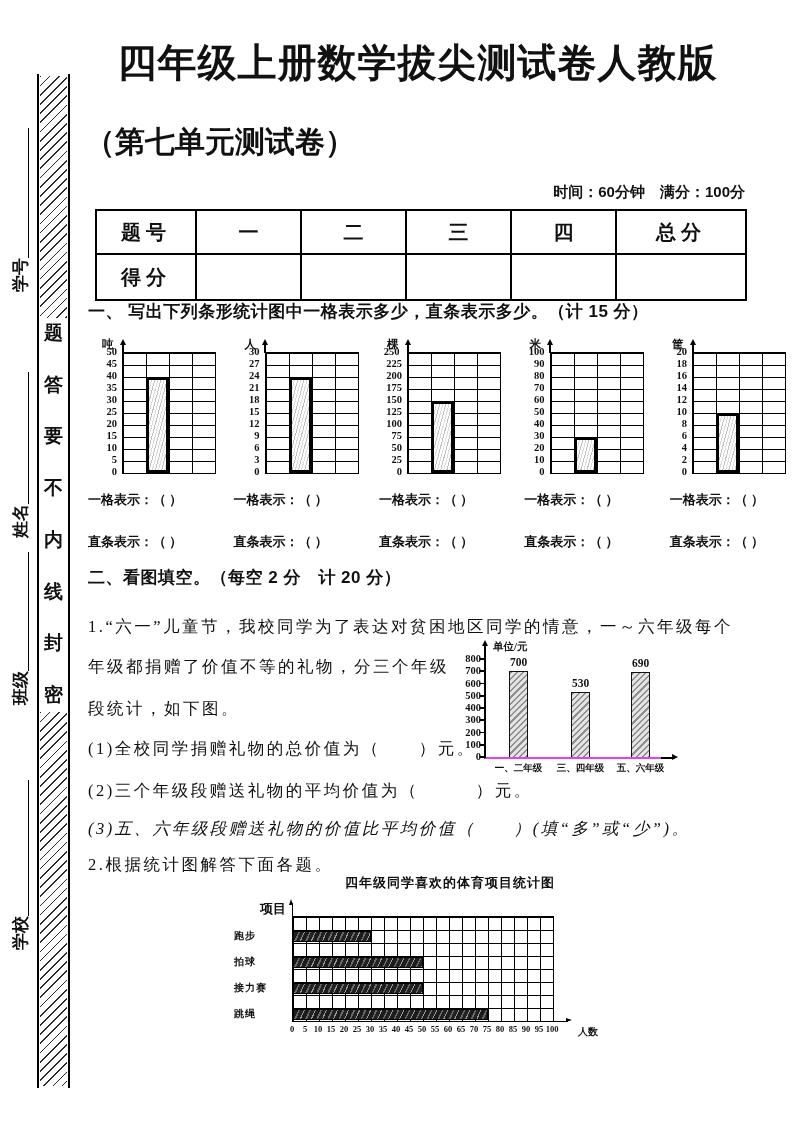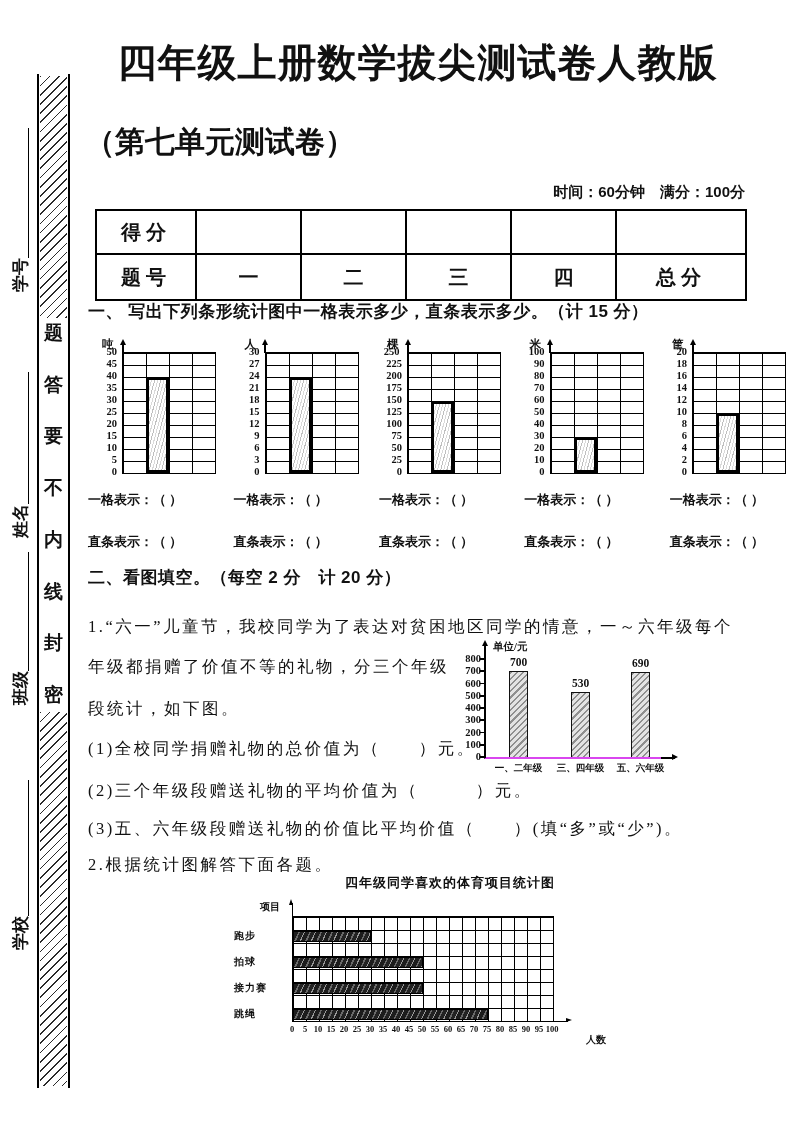--- a/index.html
+++ b/index.html
@@ -79,33 +79,33 @@
   .dc-tick-mark{position:absolute;left:-6px;width:6px;height:1.8px;background:#000;}
   .dc-bar{position:absolute;bottom:0;width:19px;box-sizing:border-box;border:1.5px solid #111;border-bottom:none;
           background:repeating-linear-gradient(135deg,#8f8f8f 0 1.6px,#e3e3e3 1.6px 4.4px);}
   .dc-val{position:absolute;width:40px;text-align:center;font-size:11.5px;font-weight:700;}
   .dc-cat{position:absolute;top:103px;width:66px;text-align:center;font-size:9.5px;font-weight:700;white-space:nowrap;}
 
   
   .sports-chart{position:absolute;left:230px;top:874px;width:440px;height:172px;}
   .sp-title{position:absolute;top:0;left:0;width:100%;text-align:center;
             font-family:"Liberation Sans",sans-serif;font-weight:bold;font-size:13px;letter-spacing:1px;}
-  .sp-ylabel{position:absolute;left:30px;top:26px;font-size:10px;font-weight:700;}
+  .sp-ylabel{position:absolute;left:30px;top:26px;font-size:13px;font-weight:700;}
   .sp-plot{position:absolute;left:62px;top:42px;width:260px;height:104px;border:1.1px solid #000;box-sizing:content-box;
            background-image:repeating-linear-gradient(to right,#000 0 1.1px,transparent 1.1px 13px),
                             repeating-linear-gradient(to bottom,#000 0 1.1px,transparent 1.1px 13px);}
   .sp-yext{position:absolute;left:-1.1px;top:-14px;height:14px;width:0;border-left:1.8px solid #000;}
   .sp-yext::after{content:'';position:absolute;left:-3.8px;top:-6px;border:2.8px solid transparent;border-bottom:6px solid #000;}
   .sp-xext{position:absolute;right:-15px;bottom:-1.1px;width:15px;height:0;border-bottom:1.8px solid #000;}
   .sp-xext::after{content:'';position:absolute;right:-6px;top:-3px;border:2.8px solid transparent;border-left:6px solid #000;}
   .sp-cat{position:absolute;left:4px;width:54px;text-align:left;font-size:10px;font-weight:600;letter-spacing:1px;line-height:12px;}
   .sp-bar{position:absolute;left:0;height:11px;box-sizing:border-box;border:1.5px solid #000;
           background:repeating-linear-gradient(115deg,#1c1c1c 0 4px,#6a6a6a 4px 5.5px,#222 5.5px 9px,#999 9px 10px);}
   .sp-xtick{position:absolute;top:150px;width:18px;text-align:center;font-size:8.5px;font-weight:600;}
-  .sp-xlabel{position:absolute;left:356px;top:151px;font-size:10px;font-weight:700;margin-top:8px;}
+  .sp-xlabel{position:absolute;left:348px;top:151px;font-size:10px;font-weight:700;}
 
   .footer{position:absolute;top:1076px;left:85px;width:660px;text-align:center;
           font-size:15px;font-weight:600;letter-spacing:3px;font-family:"Liberation Sans",sans-serif;}
 </style>
 </head>
 <body>
 
 <div class="page">
 
   <div class="v-line l1"></div>
@@ -156,34 +156,34 @@
     <colgroup>
         <col style="width:100px">
         <col style="width:105px">
         <col style="width:105px">
         <col style="width:105px">
         <col style="width:105px">
         <col style="width:130px">
       </colgroup>
     <tbody>
         <tr>
-      <td class="sp-wide">得分</td>
-      <td></td>
-      <td></td>
-      <td></td>
-      <td></td>
-      <td></td>
-    </tr>
-    <tr>
       <td class="sp-wide">题号</td>
       <td>一</td>
       <td>二</td>
       <td>三</td>
       <td>四</td>
       <td class="sp-wide">总分</td>
+    </tr>
+    <tr>
+      <td class="sp-wide">得分</td>
+      <td></td>
+      <td></td>
+      <td></td>
+      <td></td>
+      <td></td>
     </tr>
   </tbody>
     </table>
 
   <div class="sec-heading" style="top:300px;">一、 写出下列条形统计图中一格表示多少，直条表示多少。（计 15 分）</div>
 
   <div class="mini-row">
     <div class="mini-chart">
         <div class="mc-unit">吨</div>
         <div class="mc-ticks">
@@ -300,21 +300,21 @@
     <span>直条表示：（ ）</span>
     <span>直条表示：（ ）</span>
   </div>
 
   <div class="sec-heading" style="top:566px;">二、看图填空。（每空 2 分　计 20 分）</div>
   <div class="body-line" style="top:616px;">1.“六一”儿童节，我校同学为了表达对贫困地区同学的情意，一～六年级每个</div>
   <div class="body-line" style="top:656px;">年级都捐赠了价值不等的礼物，分三个年级</div>
   <div class="body-line" style="top:698px;">段统计，如下图。</div>
   <div class="body-line" style="top:738px;">(1)全校同学捐赠礼物的总价值为（　　）元。</div>
   <div class="body-line" style="top:780px;">(2)三个年级段赠送礼物的平均价值为（　　　）元。</div>
-  <div class="body-line" style="top:818px;">(3)五、六年级段赠送礼物的价值比平均价值（　　）(填“多”或“少”)。</div>
+  <div class="body-line" style="top:818px;font-style:italic;">(3)五、六年级段赠送礼物的价值比平均价值（　　）(填“多”或“少”)。</div>
   <div class="body-line" style="top:854px;">2.根据统计图解答下面各题。</div>
 
   <div class="don-chart" id="donation-chart">
       <div class="dc-plot">
         <div class="dc-yext"></div>
         <div class="dc-xext"></div>
         <div class="dc-unit">单位/元</div>
         <div class="dc-tick-label" style="top: 92px;">0</div>
         <div class="dc-tick-mark" style="top: 97px;"></div>
         <div class="dc-tick-label" style="top: 79.75px;">100</div>

